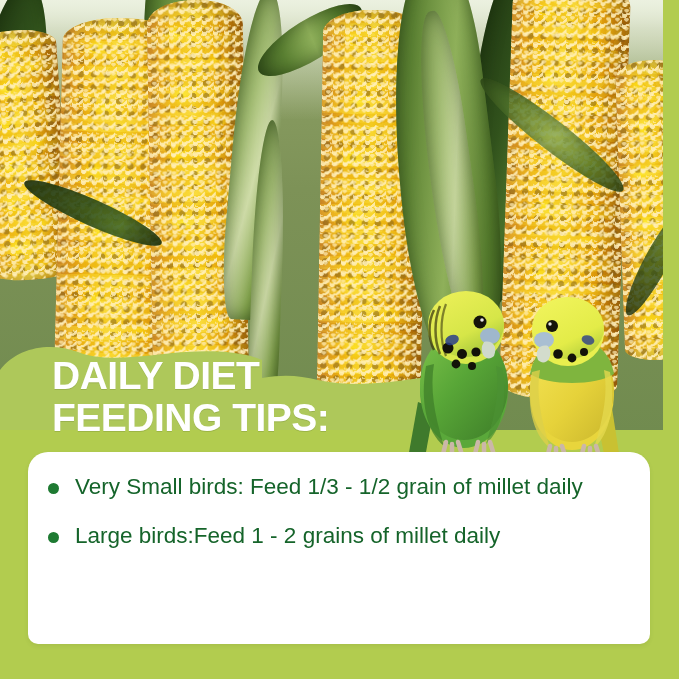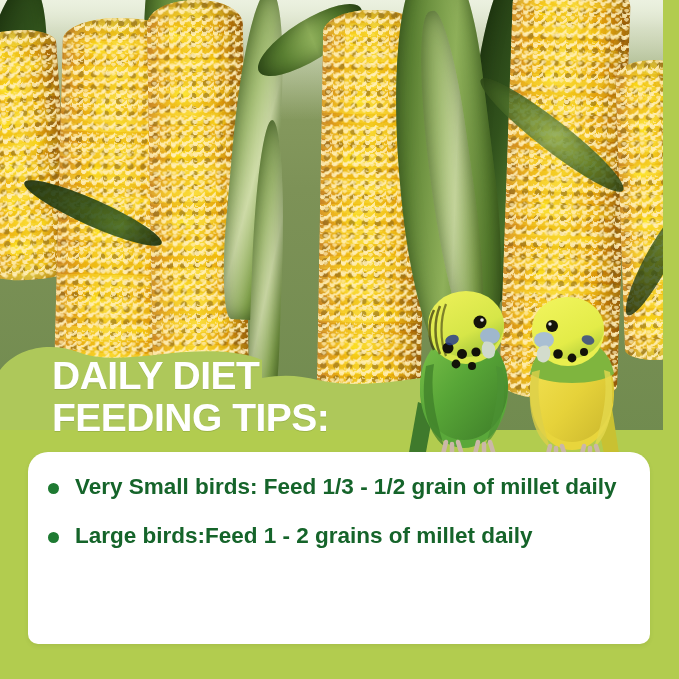--- a/index.html
+++ b/index.html
@@ -105,21 +105,20 @@
     margin:0;padding:0;list-style:none;
   }
   .tip{
     position:relative;
     padding-left:27px;
     color:#15642a;
     font-size:22.5px;
     line-height:26px;
     margin-bottom:23px;
     white-space:nowrap;
-    font-weight:bold;
   }
   .tip:last-child{margin-bottom:14px;}
   .tip .dot{
     position:absolute;left:0;top:9px;
     width:11px;height:11px;border-radius:50%;
     background:#1e7a32;
   }
 </style>
 </head>
 <body>

